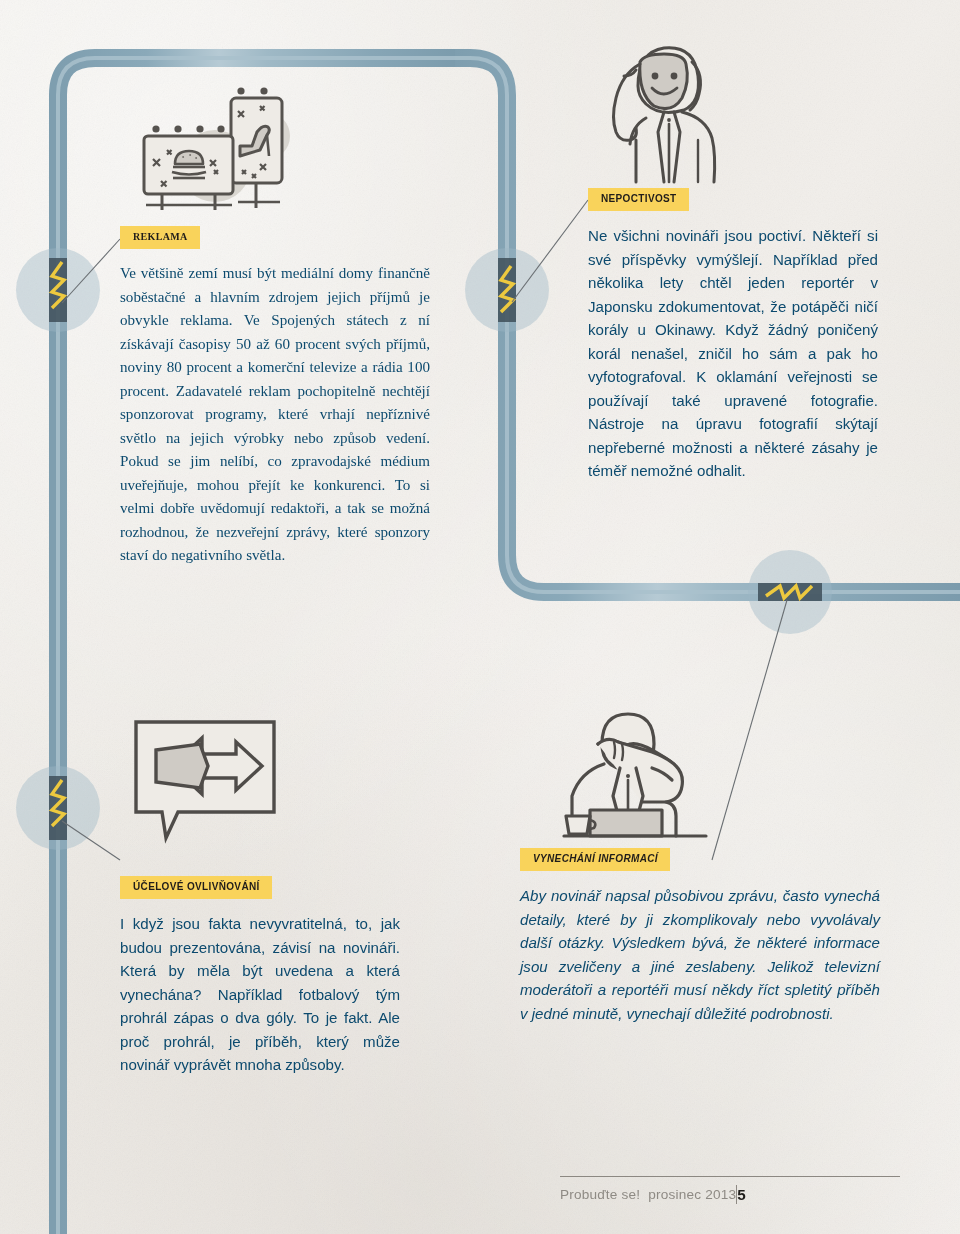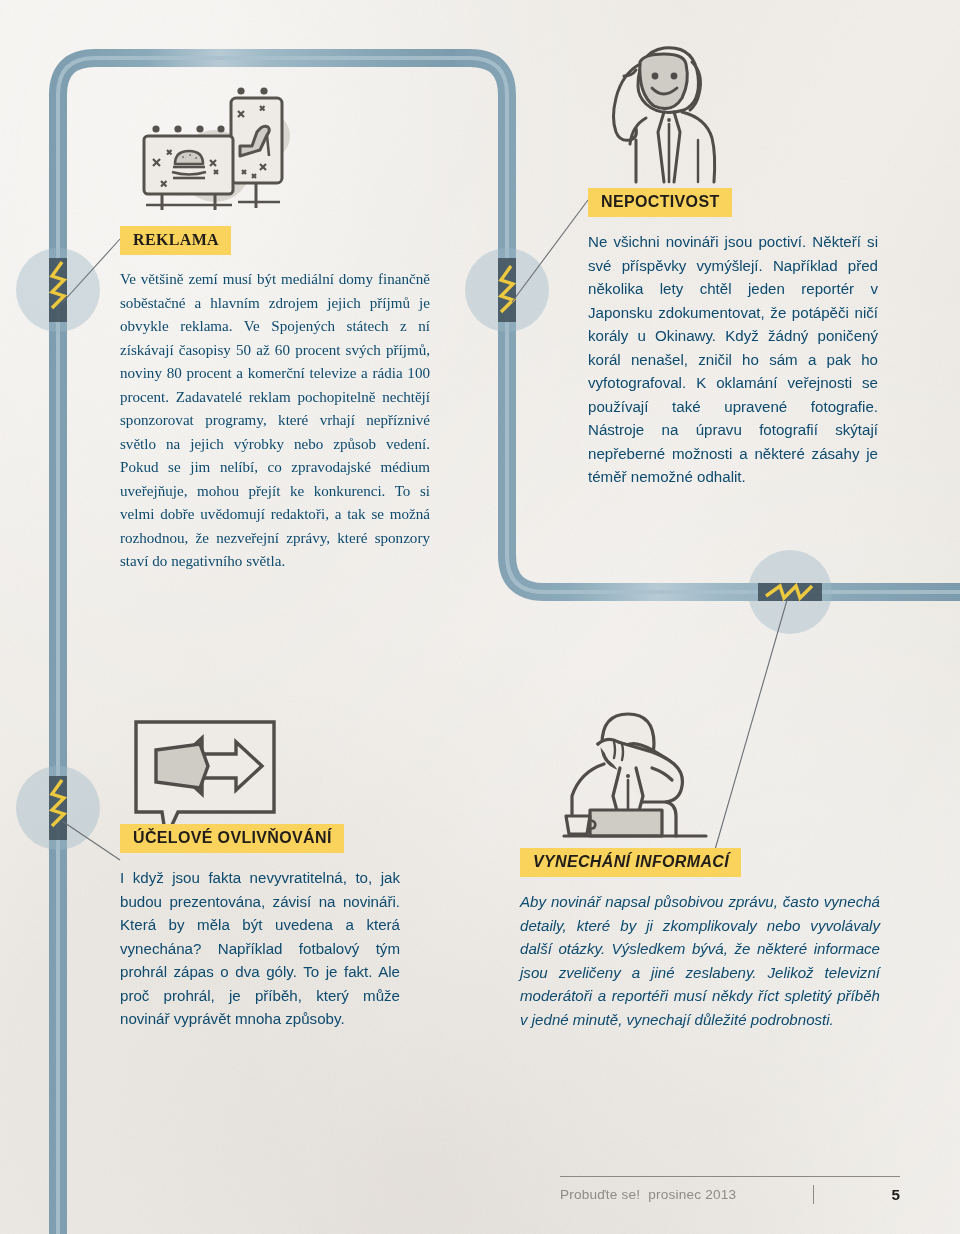--- a/index.html
+++ b/index.html
@@ -40,21 +40,21 @@
     pointer-events: none;
   }
 
   
   .block { position: absolute; }
 
   .label-tag {
     display: inline-block;
     background: #f9d35b;
     color: #201d1a;
-    font-size: 16px;
+    font-size: 10px;
     font-weight: bold;
     letter-spacing: 0.35px;
     padding: 6px 12px 7px 13px;
     line-height: 1;
     white-space: nowrap;
   }
 
   .body-text {
     font-size: 15.1px;
     line-height: 23.5px;
@@ -80,21 +80,21 @@
     left: 0; top: 0;
     width: 340px; height: 1px;
     background: #8c8882;
   }
   #footer-inner {
     position: absolute;
     left: 0; top: 9px;
     width: 340px;
     display: flex;
     align-items: center;
-    justify-content: space-between;
+    justify-content: flex-start;
   }
   #footer-mag {
     font-size: 13.6px;
     color: #8e8a84;
     letter-spacing: 0.2px;
   }
   #footer-div {
     width: 1px;
     height: 19px;
     background: #8e8a84;
@@ -288,21 +288,21 @@
 
       <path d="M8 6 L146 6 L146 96 L50 96 L38 122 L34 96 L8 96 Z" fill="#eeebe6"></path>
 
       <path d="M74 22 L74 38 L108 38 L108 26 L134 50 L108 74 L108 62 L74 62 L74 78 L44 50 Z" fill="#eeebe6"></path>
 
       <path d="M28 34 L72 28 L80 50 L72 72 L28 66 Z" fill="#cfcbc5"></path>
     </g>
   </svg>
 </div>
 
-<div class="block" style="left:120px; top:824px; width:280px;">
+<div class="block" style="left:120px; top:876px; width:280px;">
   <span class="label-tag">ÚČELOVÉ OVLIVŇOVÁNÍ</span>
   <div class="body-text">I když jsou fakta nevyvratitelná, to, jak budou prezentována, závisí na novináři. Která by měla být uvedena a která vynechána? Například fotbalový tým prohrál zápas o dva góly. To je fakt. Ale proč prohrál, je příběh, který může novinář vyprávět mnoha způsoby.</div>
 </div>
 
 <div class="illus" style="left:556px; top:702px; width:175px; height:148px;">
   <svg width="175" height="148" viewBox="0 0 175 148">
     <g stroke="#4f4c49" stroke-width="3.2" fill="none" stroke-linejoin="round" stroke-linecap="round">
 
       <path d="M46 42 Q46 12 72 12 Q98 12 98 42 Q98 66 72 68 Q46 66 46 42 Z" fill="#eeebe6"></path>
 

